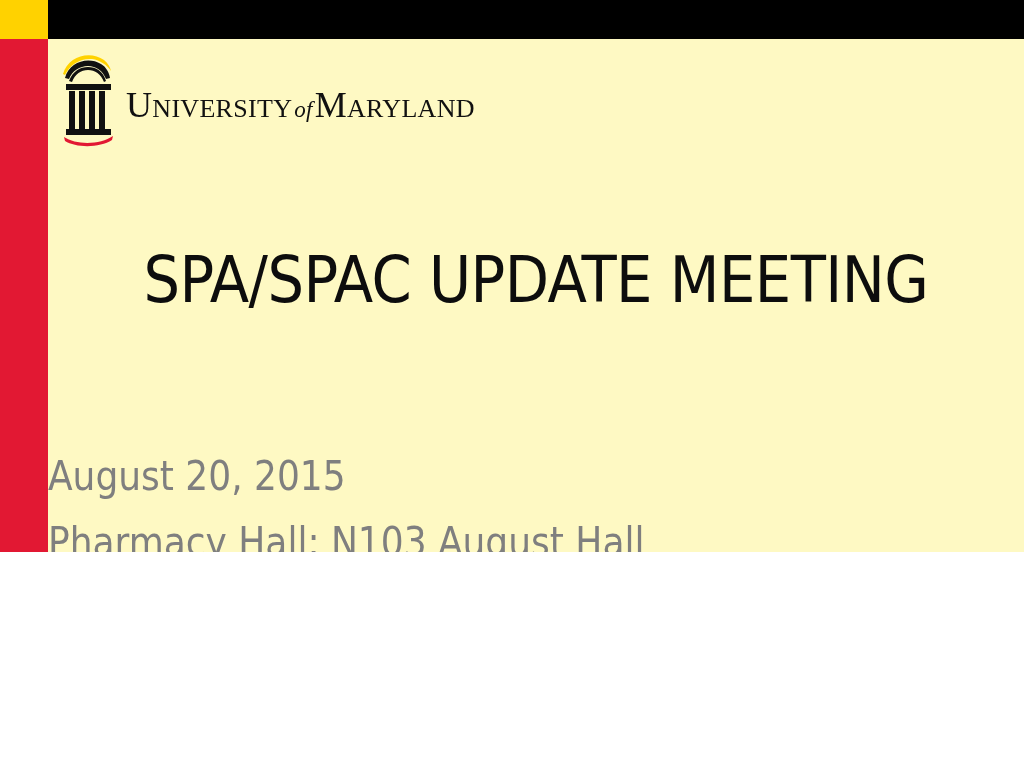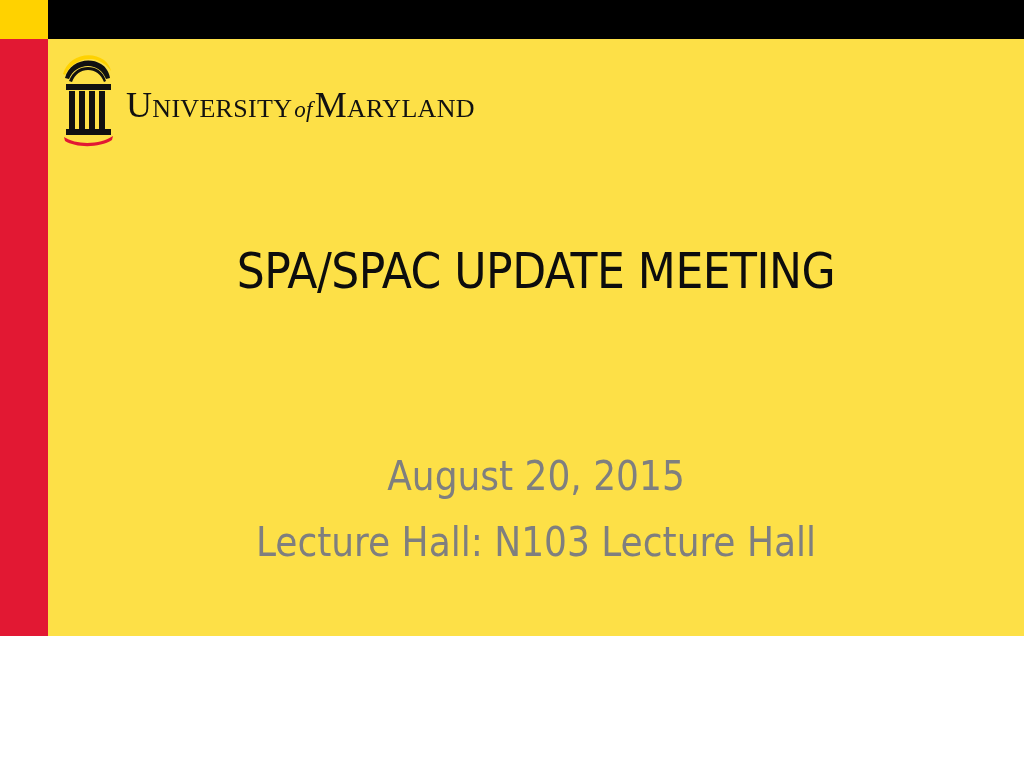--- a/index.html
+++ b/index.html
@@ -7,23 +7,23 @@
     padding: 0;
     background: #ffffff;
   }
   body {
     font-family: "Liberation Sans", sans-serif;
   }
 
   .slide {
     position: relative;
     width: 1024px;
-    height: 636px;
+    height: 552px;
     overflow: hidden;
-    background: #fde047;
+    background: #fef9c3;
   }
 
   
   .bar-gold {
     position: absolute;
     left: 0;
     top: 0;
     width: 48px;
     height: 39px;
     background: #FFD200;
@@ -80,33 +80,32 @@
 
   
   .title {
     position: absolute;
     left: 48px;
     top: 245px;
     width: 976px;
     text-align: center;
     font-family: "DejaVu Sans Condensed", "Liberation Sans Narrow", "Liberation Sans", sans-serif;
     font-stretch: condensed;
-    font-size: 49px;
+    font-size: 64px;
     line-height: 1.1;
     color: #0d0d0d;
     letter-spacing: -0.5px;
   }
 
   
   .subtitle {
     position: absolute;
     left: 48px;
     top: 443px;
     width: 976px;
-    text-align: center;
     color: #7F7F7F;
     font-family: "DejaVu Sans Condensed", "Liberation Sans Narrow", "Liberation Sans", sans-serif;
     font-stretch: condensed;
     font-size: 40px;
     line-height: 66px;
   }
   .subtitle-line {
     display: block;
     white-space: nowrap;
   }
@@ -142,16 +141,16 @@
     </svg>
     <div class="logo-wordmark">
       <span class="big">U</span><span class="small">NIVERSITY</span><span class="of">of</span><span class="big">M</span><span class="small">ARYLAND</span>
     </div>
   </div>
 
   <div class="title">SPA/SPAC UPDATE MEETING</div>
 
   <div class="subtitle">
     <span class="subtitle-line">August 20, 2015</span>
-    <span class="subtitle-line">Lecture Hall: N103 Lecture Hall</span>
+    <span class="subtitle-line">Pharmacy Hall: N103 August Hall</span>
   </div>
 
 </div>
 
 </body></html>

